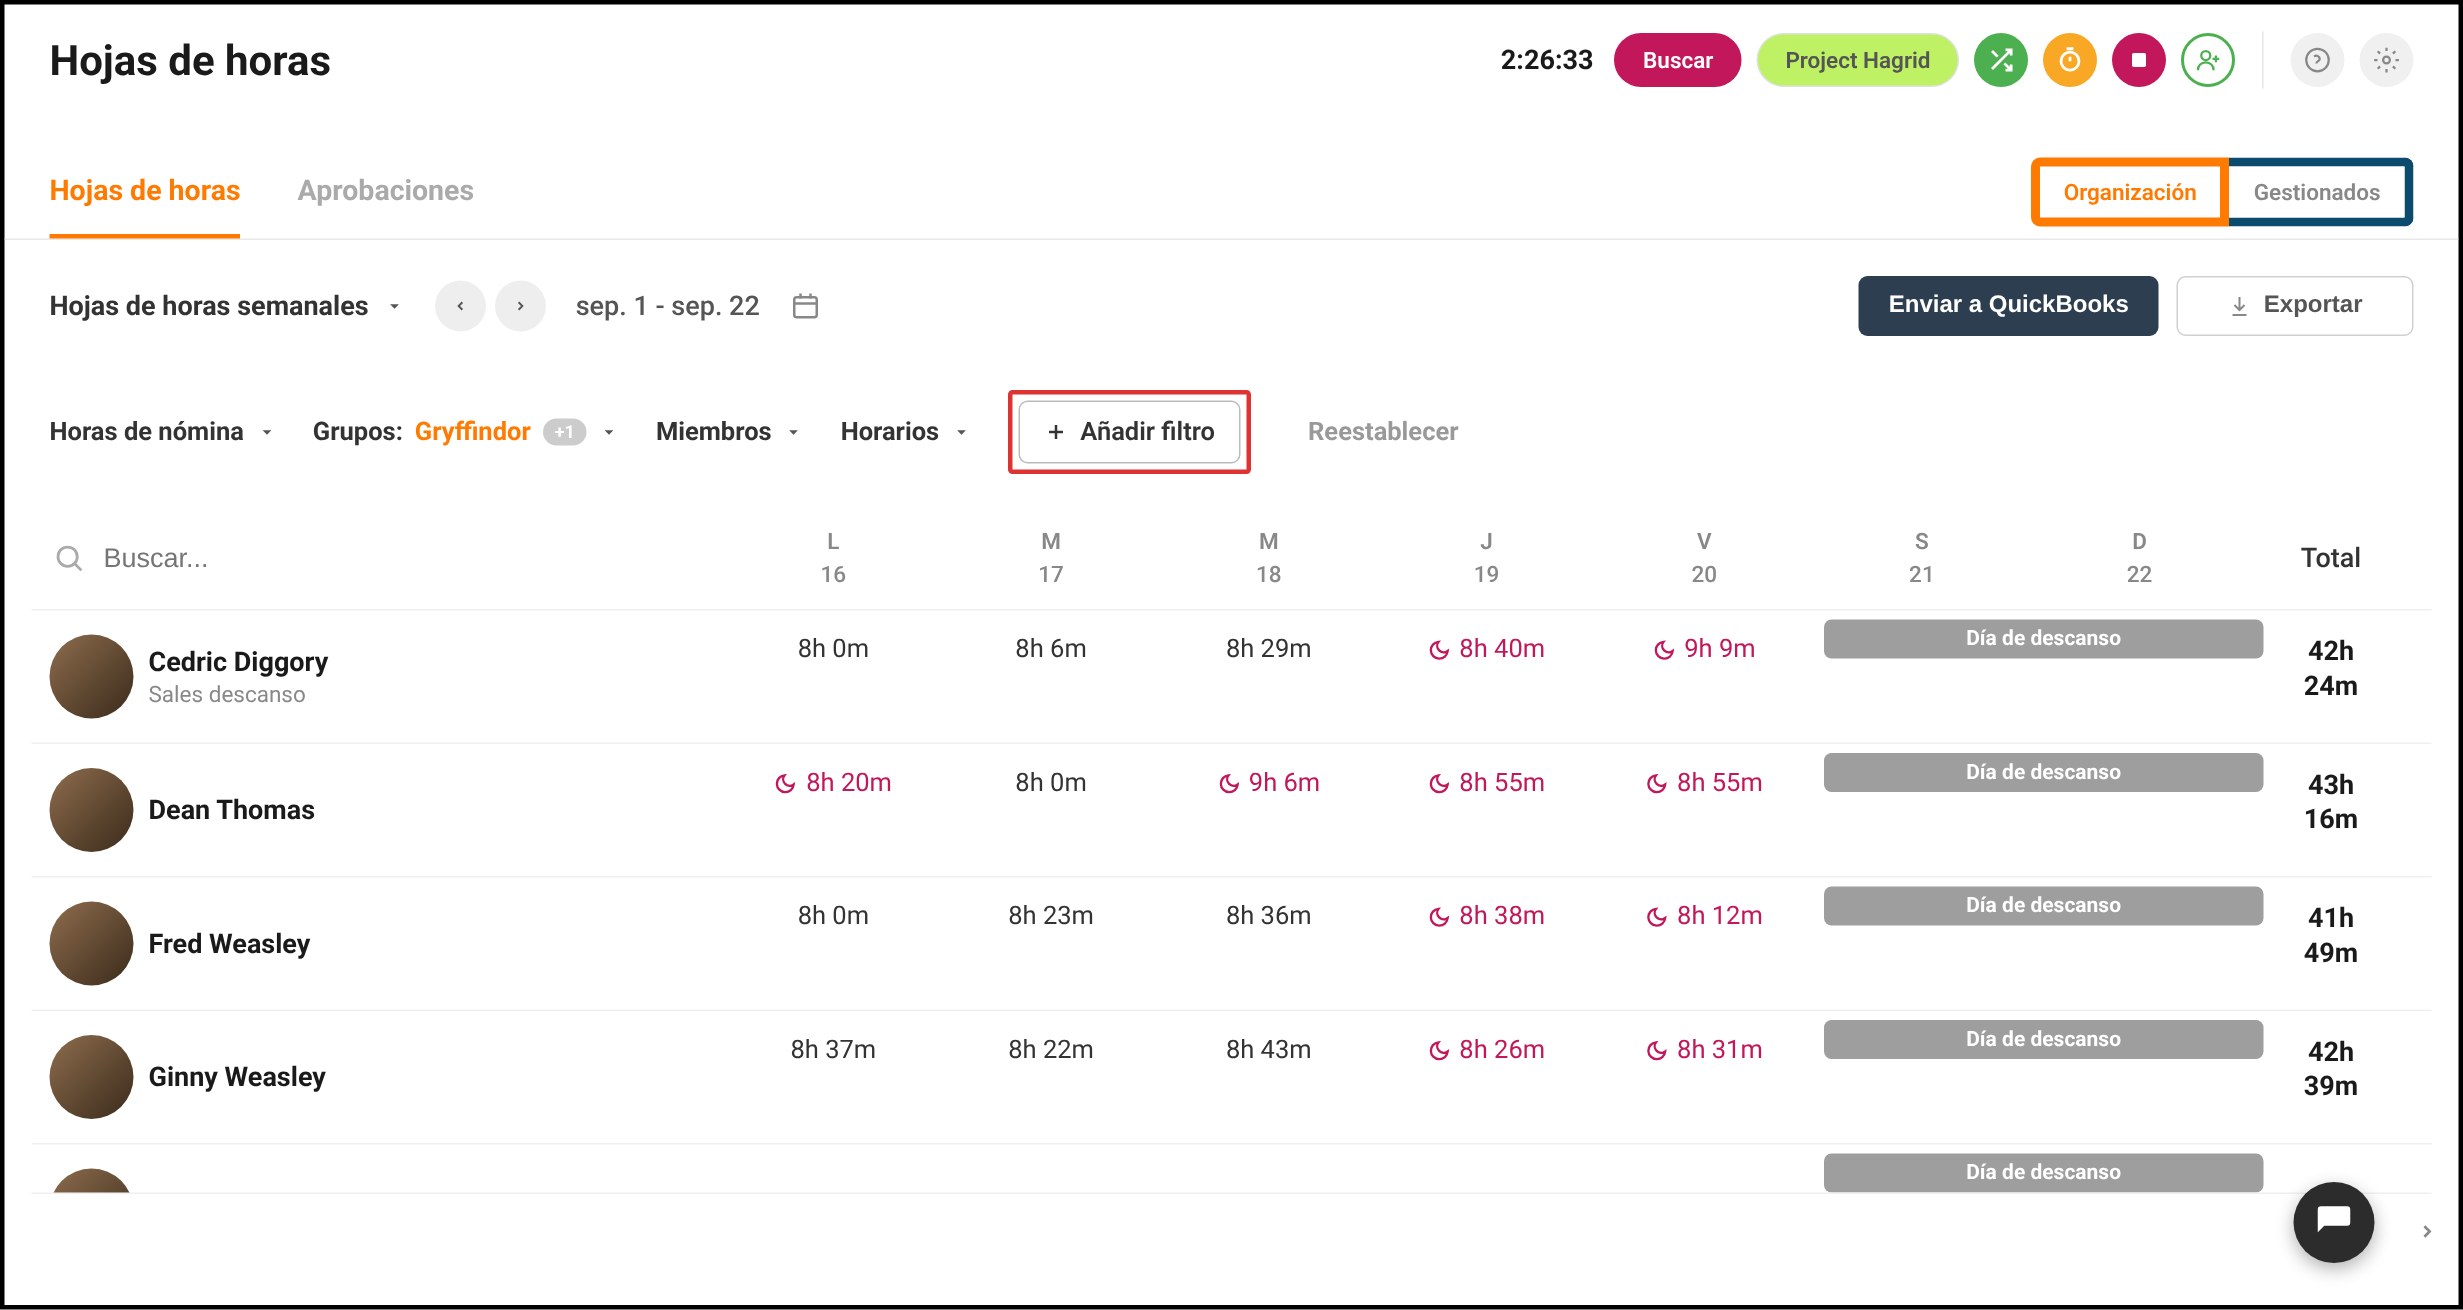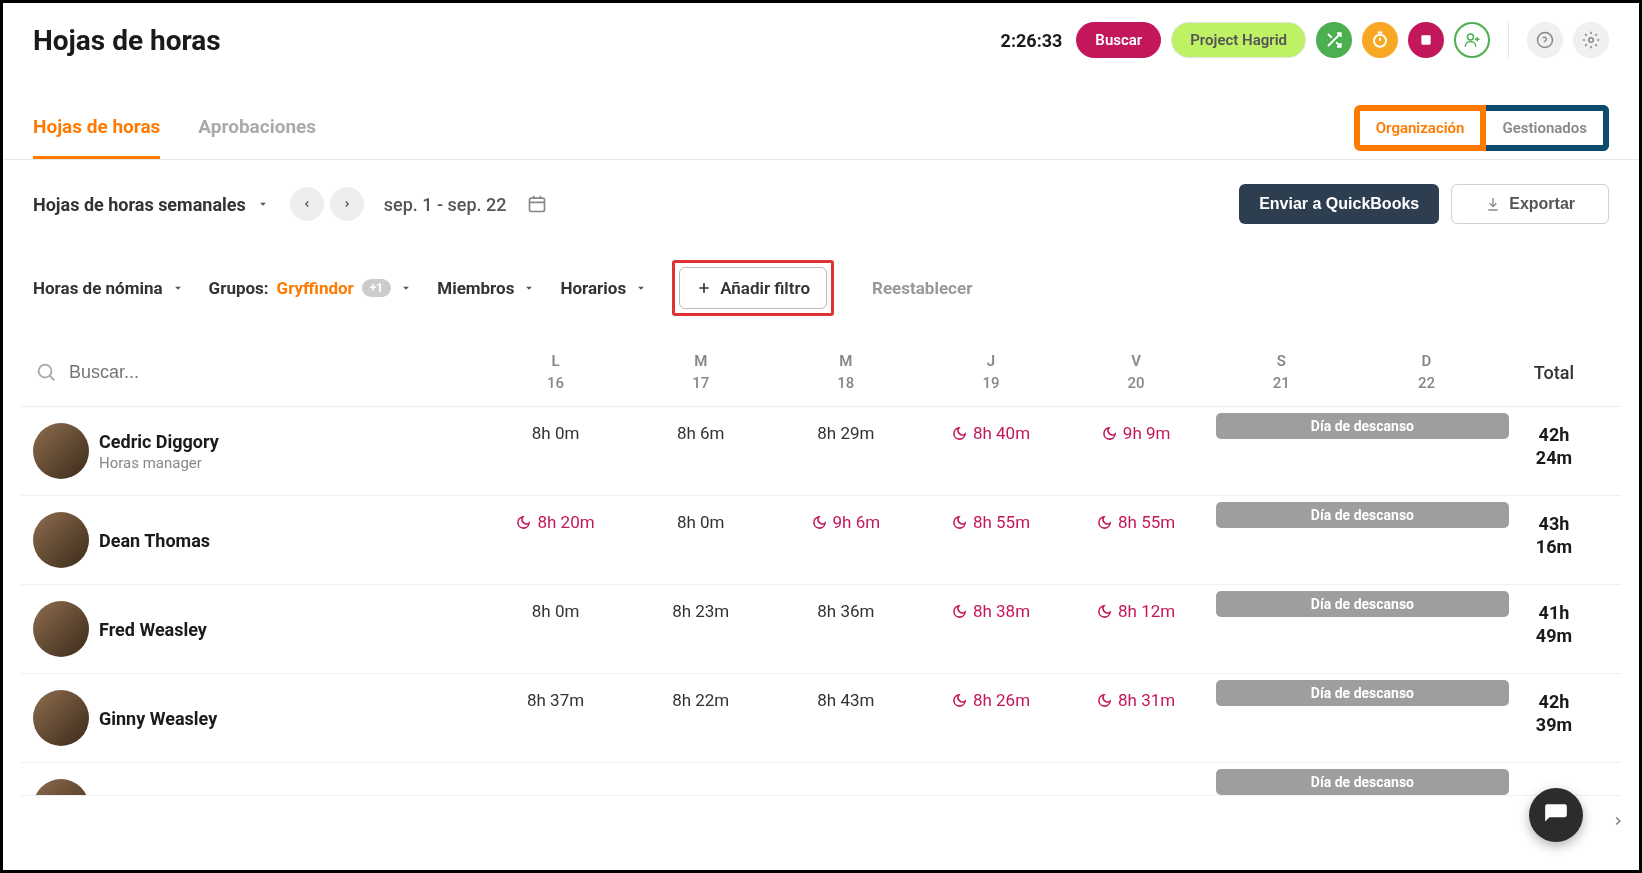--- a/index.html
+++ b/index.html
@@ -248,21 +248,21 @@
       </div>
     <div class="total-col">Total</div>
   </div>
   <div id="rows">
       <div class="row">
         <div class="rest-badge" style="left: calc(71.4286% + 52px); width: calc(28.5714% - 164px);">Día de descanso</div>
         <div class="user-cell">
           <div class="avatar"></div>
           <div>
             <div class="user-name">Cedric Diggory</div>
-            <div class="user-role">Horas manager</div>
+            <div class="user-role">Sales descanso</div>
           </div>
         </div>
         <div class="hour-cell">8h 0m</div>
         <div class="hour-cell">8h 6m</div>
         <div class="hour-cell">8h 29m</div>
         <div class="hour-cell alert">
           <svg class="moon-icon" width="15" height="15" viewBox="0 0 24 24" fill="none" stroke="#c2185b" stroke-width="2.5">
             <path d="M21 12.8A9 9 0 1111.2 3a7 7 0 009.8 9.8z"></path>
           </svg>
           <span>8h 40m</span>

